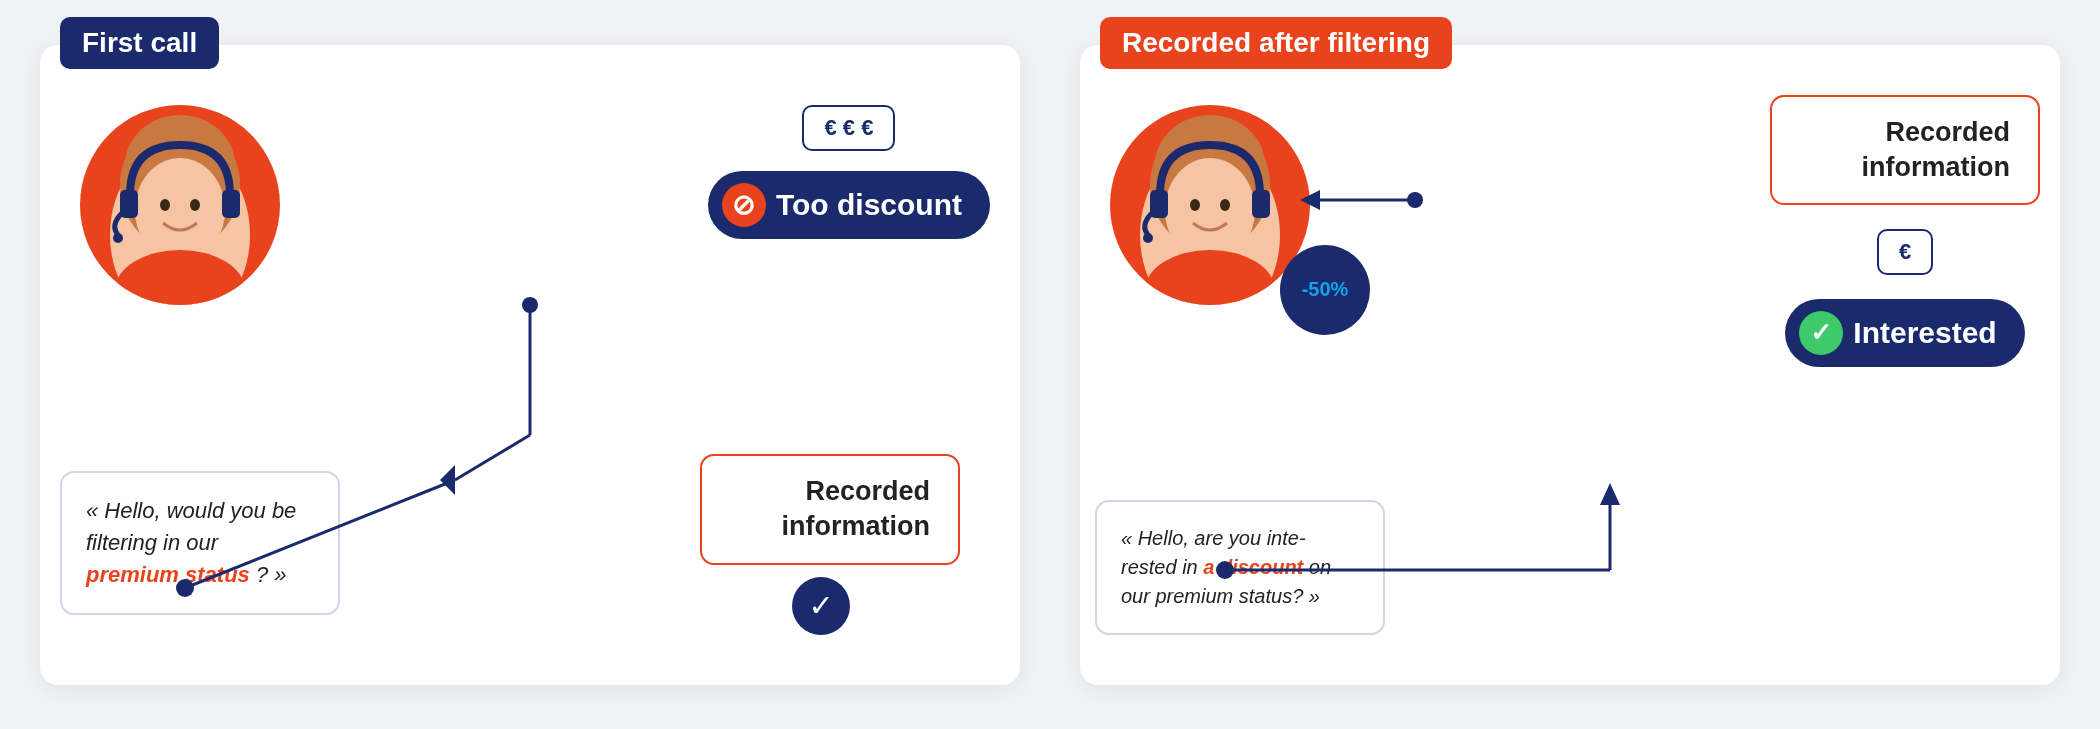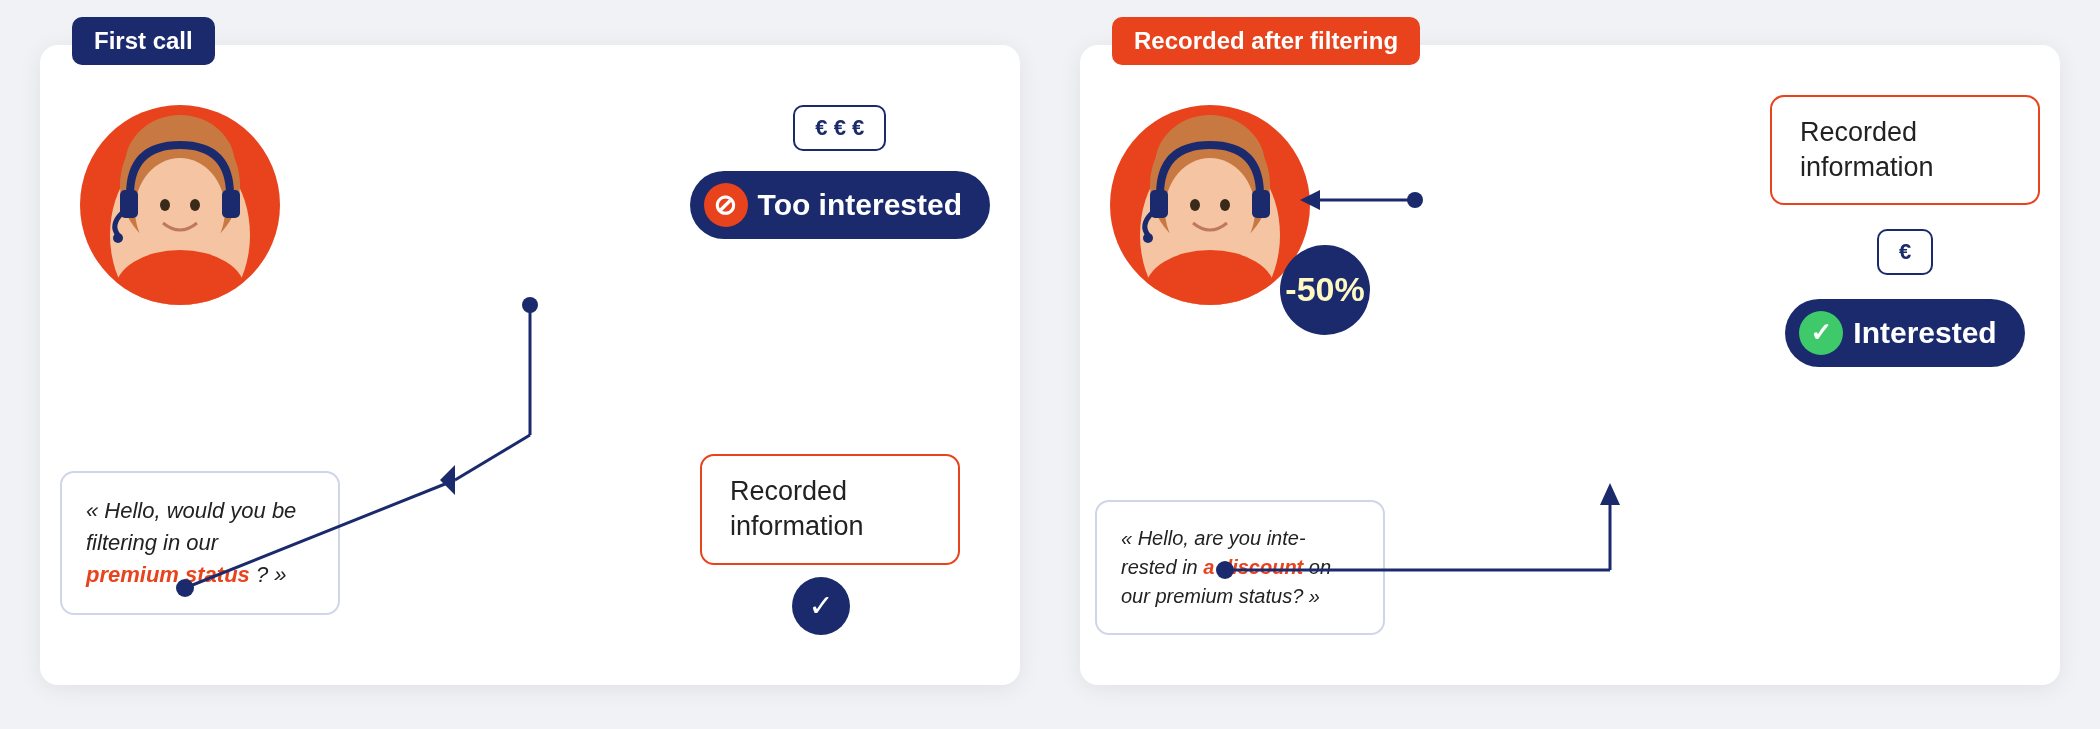--- a/index.html
+++ b/index.html
@@ -27,24 +27,24 @@
       flex: 1;
       position: relative;
       padding: 40px 40px 50px 40px;
       min-height: 620px;
       box-shadow: 0 4px 24px rgba(0,0,0,0.07);
     }
     
     .panel-badge {
       position: absolute;
       top: -28px;
-      left: 32px;
+      left: 20px;
       padding: 10px 22px;
       border-radius: 10px;
-      font-size: 24px;
+      font-size: 28px;
       font-weight: 900;
       color: #fff;
       z-index: 10;
     }
     .badge-blue { background: #1a2a6c; }
     .badge-red  { background: #e8431c; }
 
     
     .avatar-wrap {
       position: absolute;
@@ -126,25 +126,25 @@
     }
     .icon-red   { background: #e8431c; }
     .icon-green { background: #3ec96a; }
 
     
     .recorded-box {
       border: 2.5px solid #e8431c;
       border-radius: 14px;
       padding: 18px 28px;
       font-size: 27px;
-      font-weight: 400;
+      font-weight: 700;
       color: #222;
       background: #fff;
       line-height: 1.3;
-      text-align: left;
+      text-align: right;
     }
 
     
     .check-circle {
       width: 58px;
       height: 58px;
       border-radius: 50%;
       background: #1a2a6c;
       display: flex;
       align-items: center;
@@ -155,23 +155,23 @@
 
     
     .discount-badge {
       width: 90px;
       height: 90px;
       border-radius: 50%;
       background: #1a2a6c;
       display: flex;
       align-items: center;
       justify-content: center;
-      font-size: 34px;
+      font-size: 20px;
       font-weight: 900;
-      color: #fef9c3;
+      color: #0ea5e9;
     }
 
     
     
     .panel-1 {
       position: relative;
     }
     .panel-1 .avatar-wrap {
       top: 50px;
       left: 30px;
@@ -249,21 +249,21 @@
       <span class="highlight-red">premium status</span>
       <span> ? »</span>
     </div>
 
     <div class="panel-1 right-area">
 
       <div class="tag-pill">€ € €</div>
 
       <div class="status-badge">
         <div class="status-icon-circle icon-red" style="font-size:28px;color:#fff;">⊘</div>
-        <span>Too interested</span>
+        <span>Too discount</span>
       </div>
     </div>
 
     <div class="recorded-box" style="position:absolute; right:60px; bottom:120px; width:260px;">
       <span>Recorded</span><br>
       <span>information</span>
     </div>
 
     <div class="check-circle" style="position:absolute; bottom:50px; right:170px;">✓</div>
 

